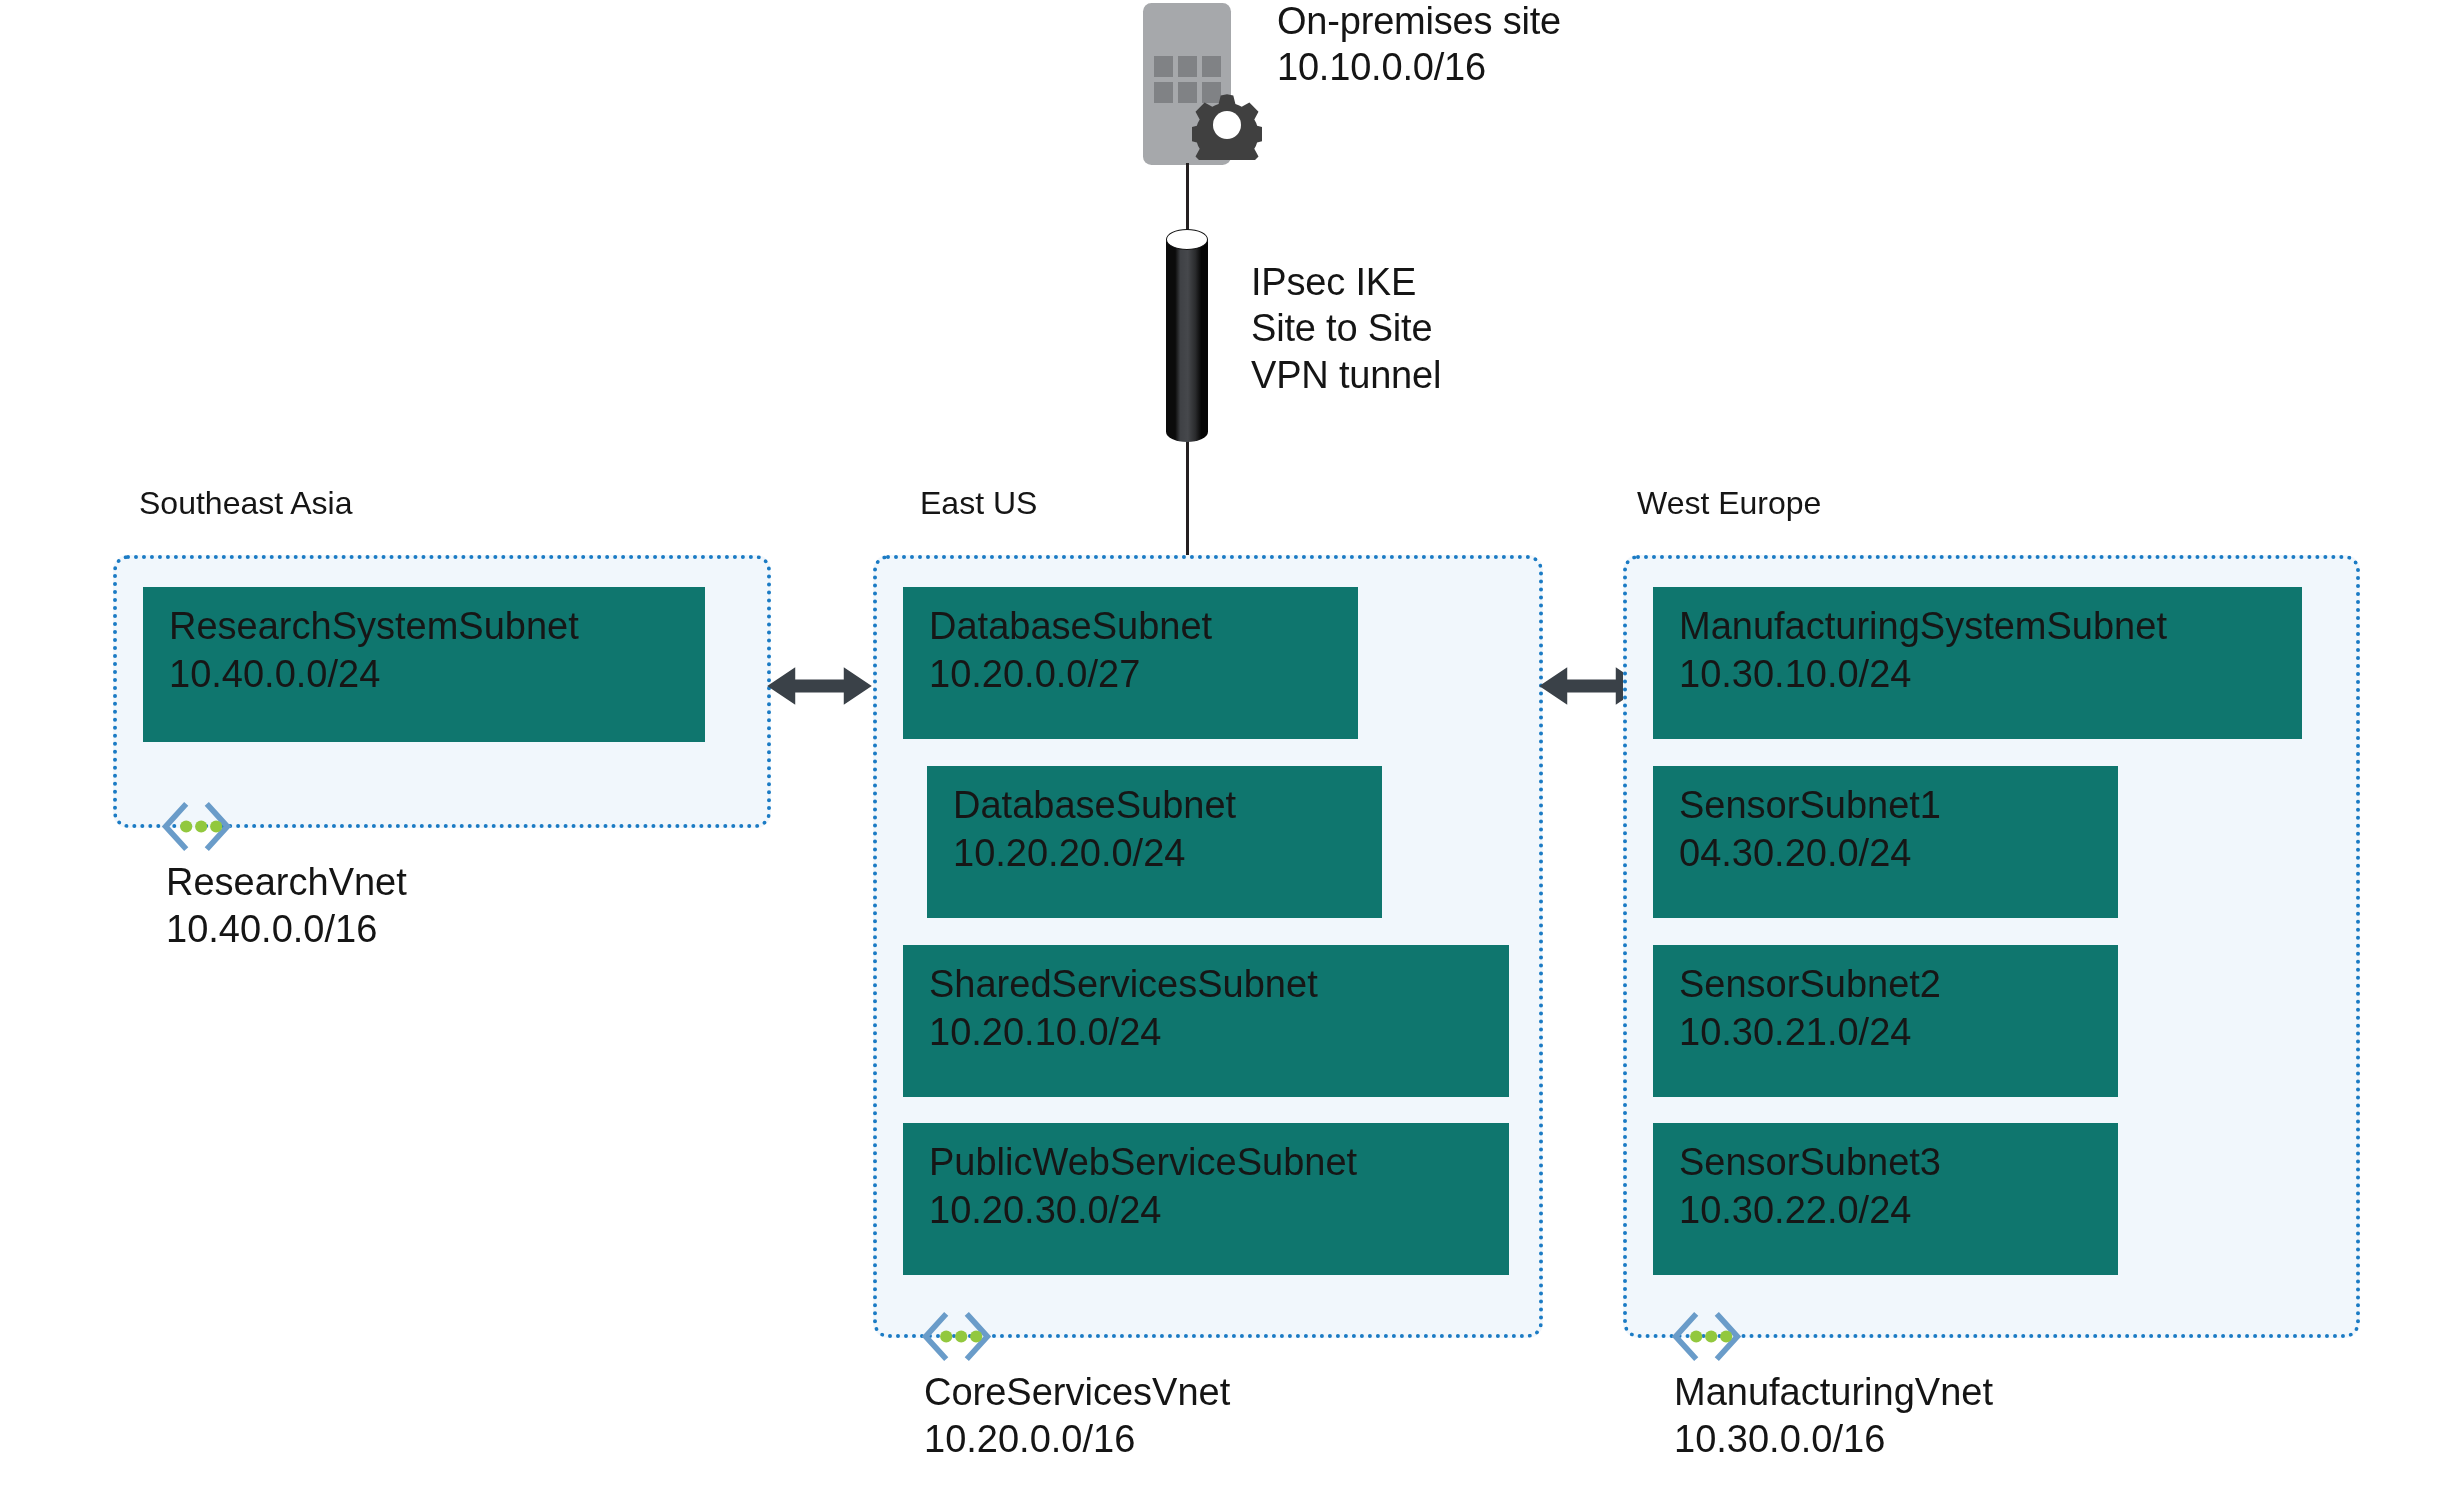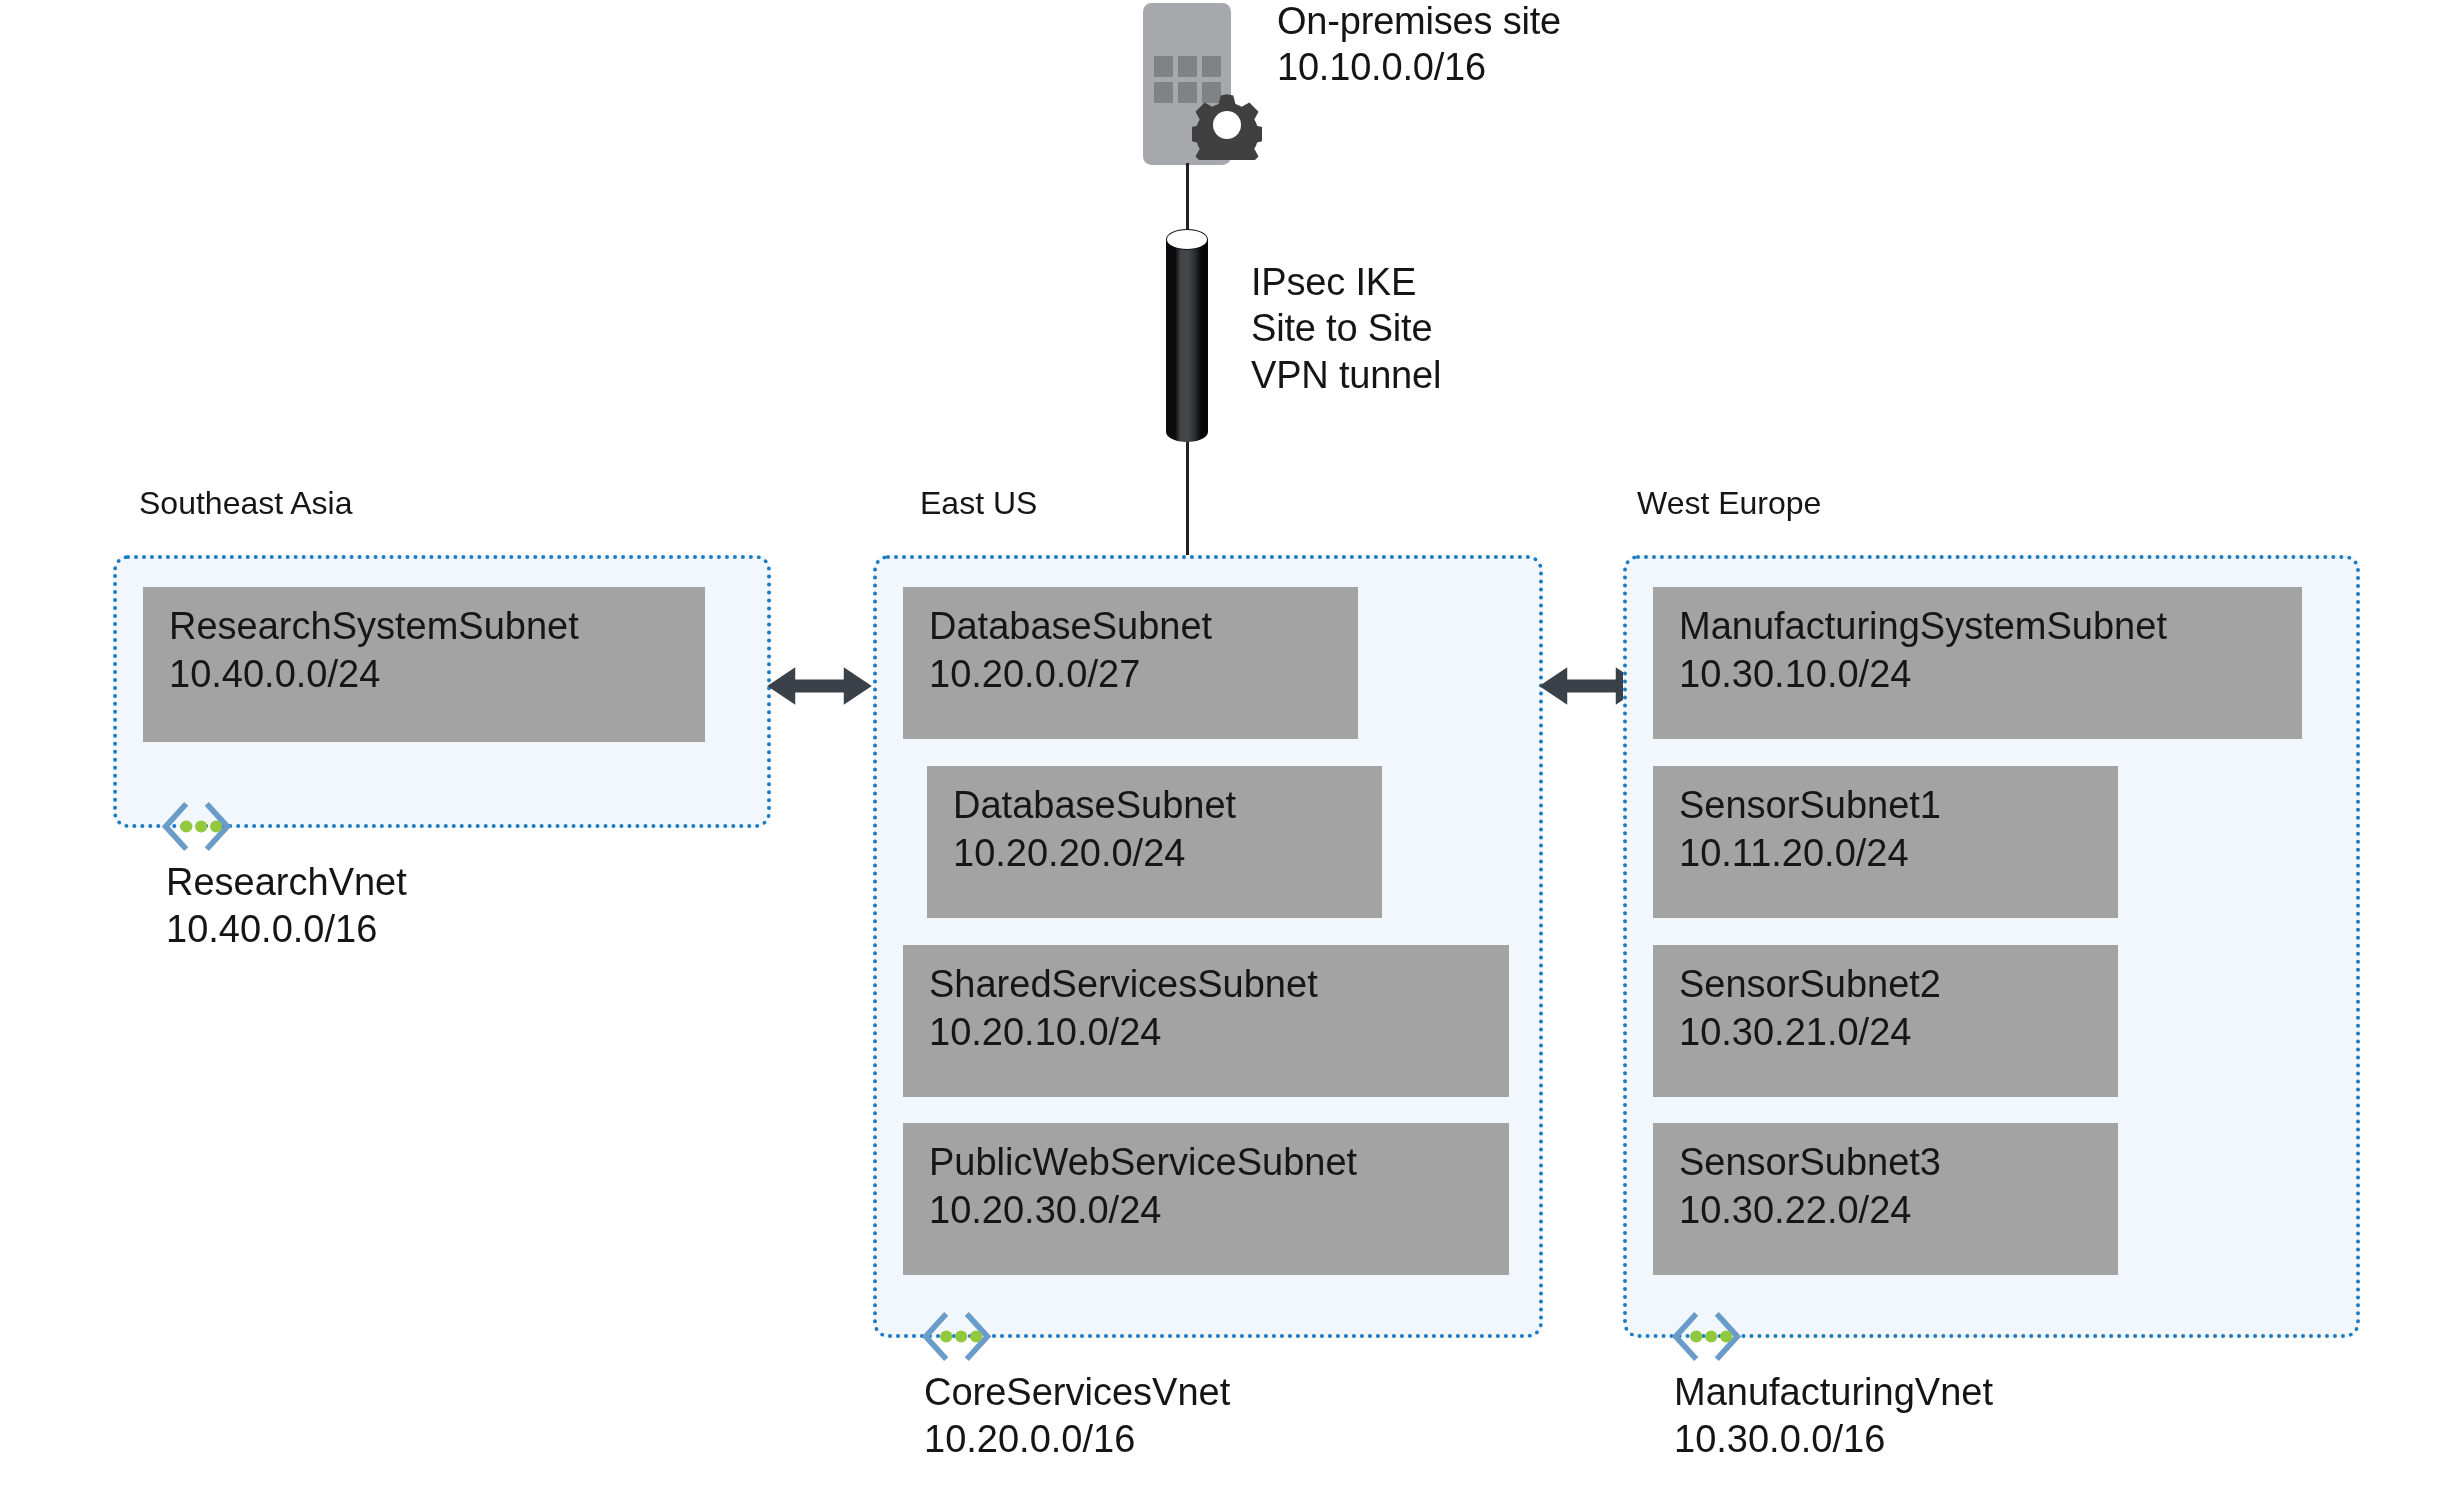--- a/index.html
+++ b/index.html
@@ -121,21 +121,21 @@
     box-sizing: border-box;
     background: #f1f7fc;
     border: 4.7px dotted #1b7bc4;
     border-radius: 15px;
   }
 
   
   .subnet {
     position: absolute;
     box-sizing: border-box;
-    background: #a3a3a3;
+    background: #0f766e;
     padding: 16px 0 0 26px;
   }
   .subnet .sname,
   .subnet .scidr {
     display: block;
     font-size: 38px;
     line-height: 1.25;
     color: #161616;
     white-space: nowrap;
   }
@@ -250,21 +250,21 @@
 
   <div class="region-label" style="left:1637px; top:484px;">West Europe</div>
 
   <div class="vnet" style="left:1623px; top:555px; width:737px; height:783px;">
     <div class="subnet" style="left:26px; top:28px; width:649px; height:152px;">
       <span class="sname">ManufacturingSystemSubnet</span>
       <span class="scidr">10.30.10.0/24</span>
     </div>
     <div class="subnet" style="left:26px; top:207px; width:465px; height:152px;">
       <span class="sname">SensorSubnet1</span>
-      <span class="scidr">10.11.20.0/24</span>
+      <span class="scidr">04.30.20.0/24</span>
     </div>
     <div class="subnet" style="left:26px; top:386px; width:465px; height:152px;">
       <span class="sname">SensorSubnet2</span>
       <span class="scidr">10.30.21.0/24</span>
     </div>
     <div class="subnet" style="left:26px; top:564px; width:465px; height:152px;">
       <span class="sname">SensorSubnet3</span>
       <span class="scidr">10.30.22.0/24</span>
     </div>
   </div>

